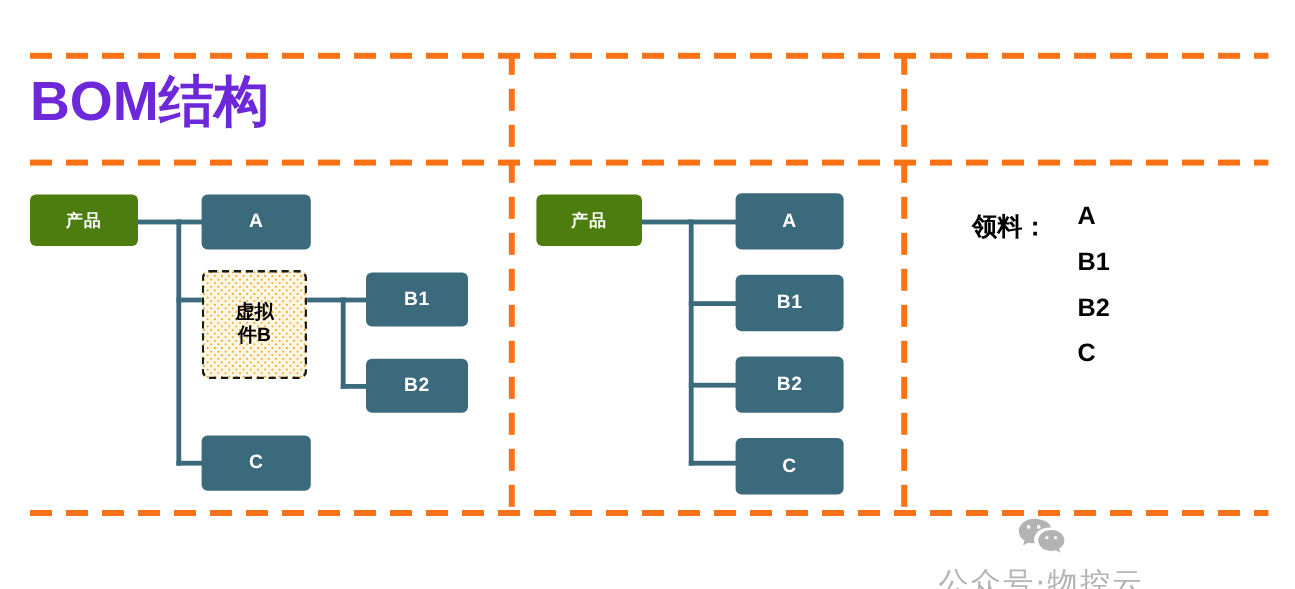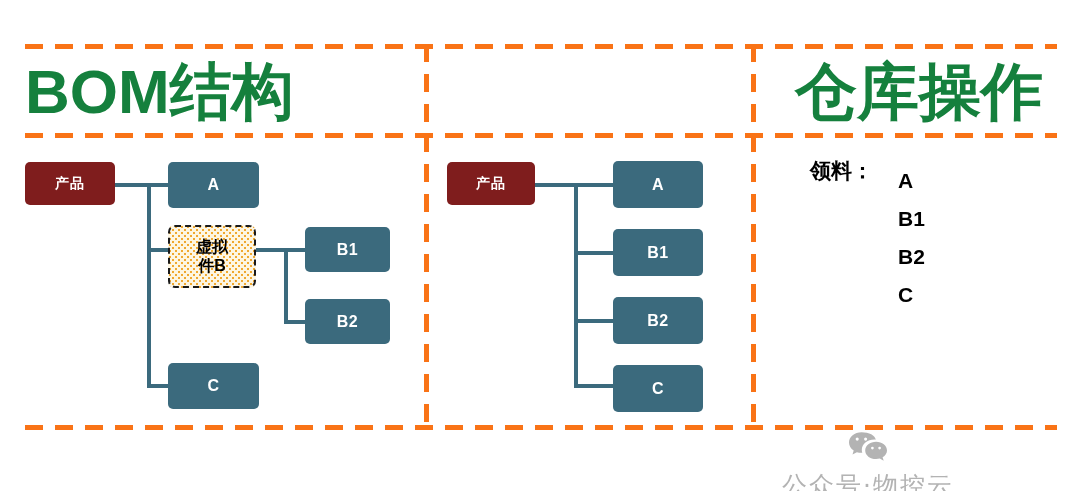--- a/index.html
+++ b/index.html
@@ -27,40 +27,40 @@
   }
   .frame-line.vert {
     background-image: linear-gradient(to bottom, #f97316 0 18px, transparent 18px 30px);
     background-size: 100% 30px;
     background-repeat: repeat-y;
   }
 
   
   .col-title {
     position: absolute;
-    font-size: 62px;
+    font-size: 46px;
     font-weight: bold;
-    color: #15803d;
+    color: #6d28d9;
     letter-spacing: 0px;
     white-space: nowrap;
     line-height: 1;
   }
 
   
   .node {
     position: absolute;
     border-radius: 5px;
     display: flex;
     align-items: center;
     justify-content: center;
     font-weight: bold;
     box-sizing: border-box;
   }
   .node.root {
-    background: #7f1d1d;
+    background: #4d7c0f;
     color: #ffffff;
     font-size: 14px;
     letter-spacing: 1px;
   }
   .node.leaf {
     background: #3b6a7d;
     color: #ffffff;
     font-size: 16px;
     letter-spacing: 0.5px;
   }
@@ -117,42 +117,41 @@
 
 <div id="canvas">
 
   <div class="frame-line" style="left:25px; top:44px; width:1032px; height:5px;"></div>
   <div class="frame-line" style="left:25px; top:133px; width:1032px; height:5px;"></div>
   <div class="frame-line" style="left:25px; top:425px; width:1032px; height:5px;"></div>
   <div class="frame-line vert" style="left:424px; top:44px; width:5px; height:386px;"></div>
   <div class="frame-line vert" style="left:751px; top:44px; width:5px; height:386px;"></div>
 
   <div class="col-title" style="left:25px; top:61px;">BOM结构</div>
-  <div class="col-title" style="left:795px; top:61px;">仓库操作</div>
 
   <div class="conn" style="left:113px; top:183px; width:38px; height:4px;"></div>
 
   <div class="conn" style="left:147px; top:183px; width:4px; height:205px;"></div>
 
   <div class="conn" style="left:147px; top:183px; width:28px; height:4px;"></div>
 
   <div class="conn" style="left:147px; top:248px; width:28px; height:4px;"></div>
 
   <div class="conn" style="left:147px; top:384px; width:28px; height:4px;"></div>
 
   <div class="conn" style="left:256px; top:248px; width:32px; height:4px;"></div>
   <div class="conn" style="left:284px; top:248px; width:4px; height:76px;"></div>
   <div class="conn" style="left:284px; top:248px; width:28px; height:4px;"></div>
   <div class="conn" style="left:284px; top:320px; width:28px; height:4px;"></div>
 
   <div class="node root" style="left:25px; top:162px; width:90px; height:43px;">产品</div>
 
   <div class="node leaf" style="left:168px; top:162px; width:91px; height:46px;">A</div>
 
-  <div class="node phantom" style="left:168px; top:225px; width:88px; height:63px;">
+  <div class="node phantom" style="left:168px; top:225px; width:88px; height:91px;">
     <span>虚拟</span>
     <span>件B</span>
   </div>
 
   <div class="node leaf" style="left:305px; top:227px; width:85px; height:45px;">B1</div>
 
   <div class="node leaf" style="left:305px; top:299px; width:85px; height:45px;">B2</div>
 
   <div class="node leaf" style="left:168px; top:363px; width:91px; height:46px;">C</div>
 
@@ -166,21 +165,21 @@
   <div class="node root" style="left:447px; top:162px; width:88px; height:43px;">产品</div>
 
   <div class="node leaf" style="left:613px; top:161px; width:90px; height:47px;">A</div>
 
   <div class="node leaf" style="left:613px; top:229px; width:90px; height:47px;">B1</div>
 
   <div class="node leaf" style="left:613px; top:297px; width:90px; height:47px;">B2</div>
 
   <div class="node leaf" style="left:613px; top:365px; width:90px; height:47px;">C</div>
 
-  <div class="ops-line" style="left:810px; top:162px;font-family:Liberation Mono, monospace;">领料：</div>
+  <div class="ops-line" style="left:810px; top:179px;">领料：</div>
   <div class="ops-line" style="left:898px; top:170px;">A</div>
   <div class="ops-line" style="left:898px; top:208px;">B1</div>
   <div class="ops-line" style="left:898px; top:246px;">B2</div>
   <div class="ops-line" style="left:898px; top:284px;">C</div>
 
   <div id="watermark" style="left:782px; top:431px;flex-direction:column;">
     <span style="display:inline-block; line-height:0;">
       <svg width="40" height="30" viewBox="0 0 40 30" xmlns="http://www.w3.org/2000/svg">
         <g fill="#b3b3b3">
           <path d="M13.6 1.2C6.6 1.2 1 5.9 1 11.6c0 3.2 1.8 6.1 4.7 8l-1.2 3.9 4.4-2.3c1.4 .4 2.9 .6 4.5 .6 .3 0 .6 0 .9 0 -.3-.9-.5-1.9-.5-2.9 0-5.7 5.6-10.3 12.5-10.3 .5 0 1 0 1.5 .1C27.2 4.3 21 1.2 13.6 1.2z"></path>

